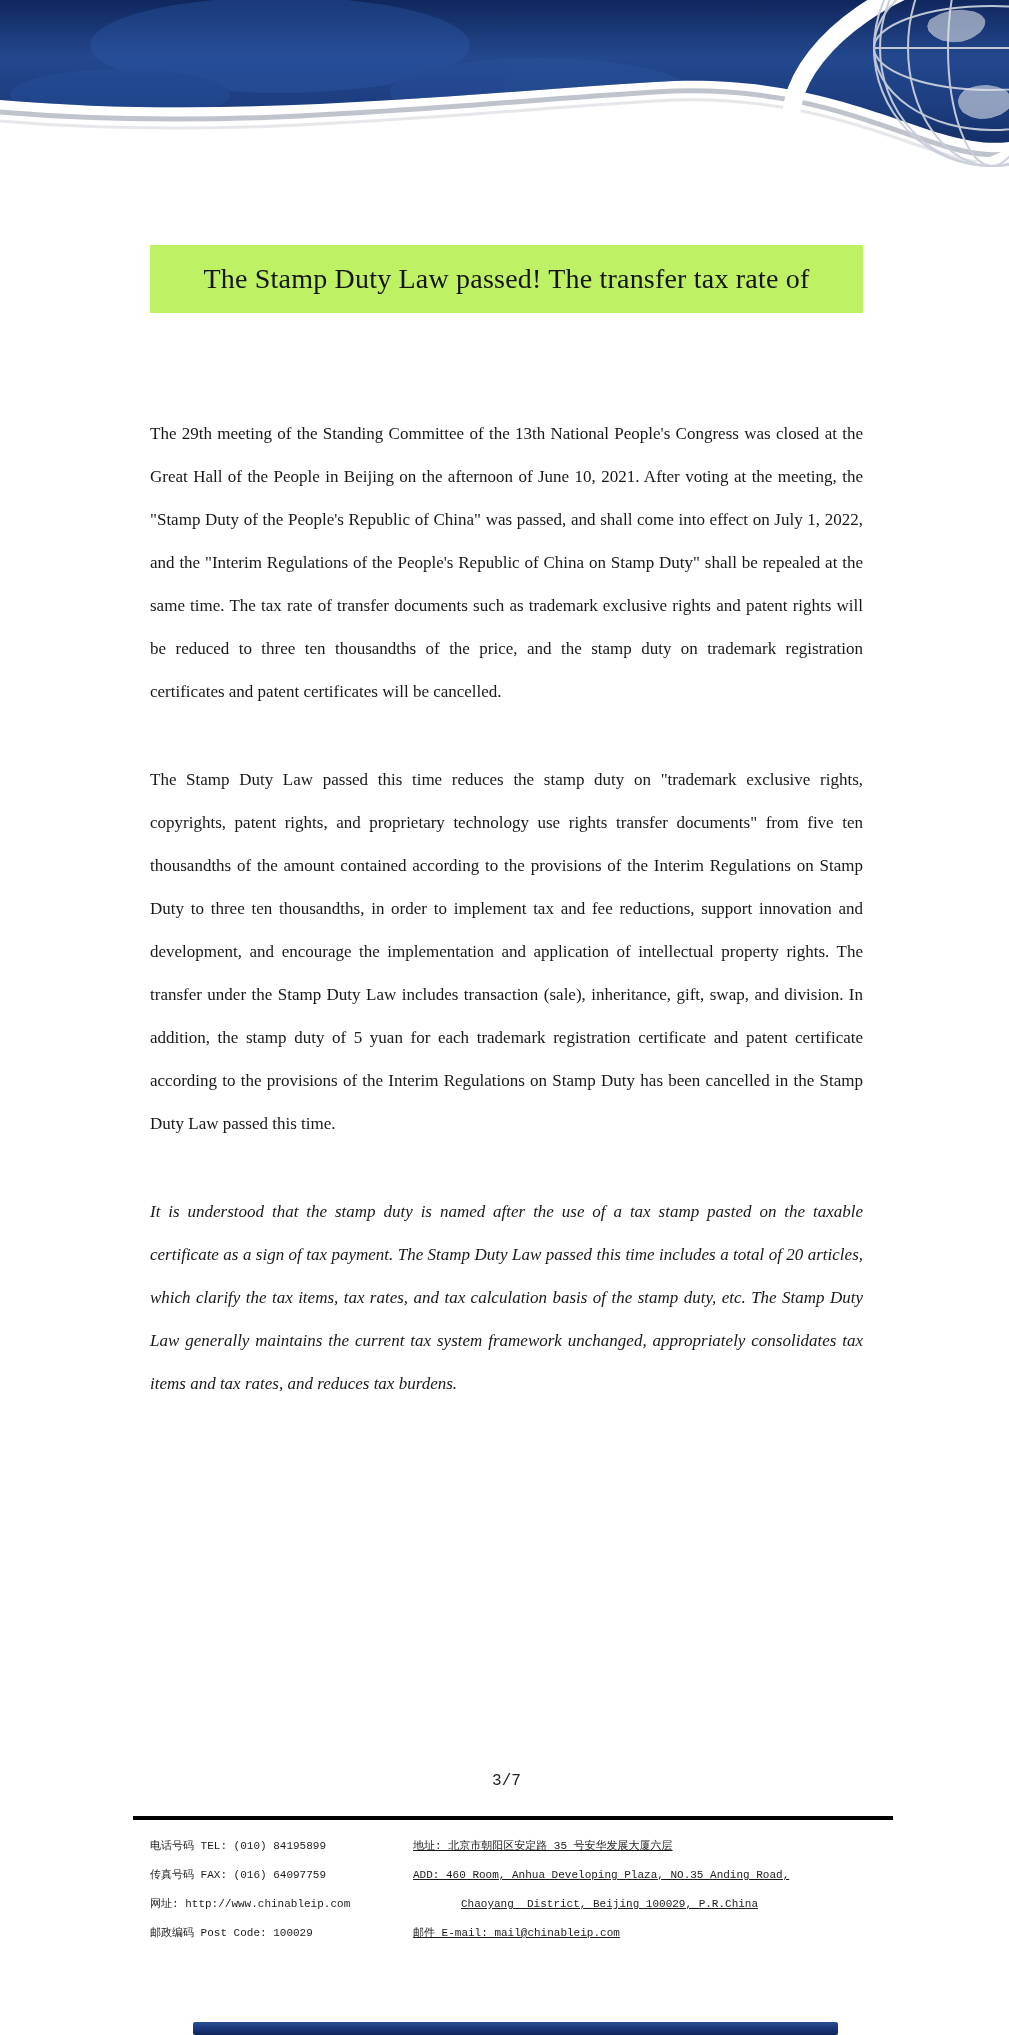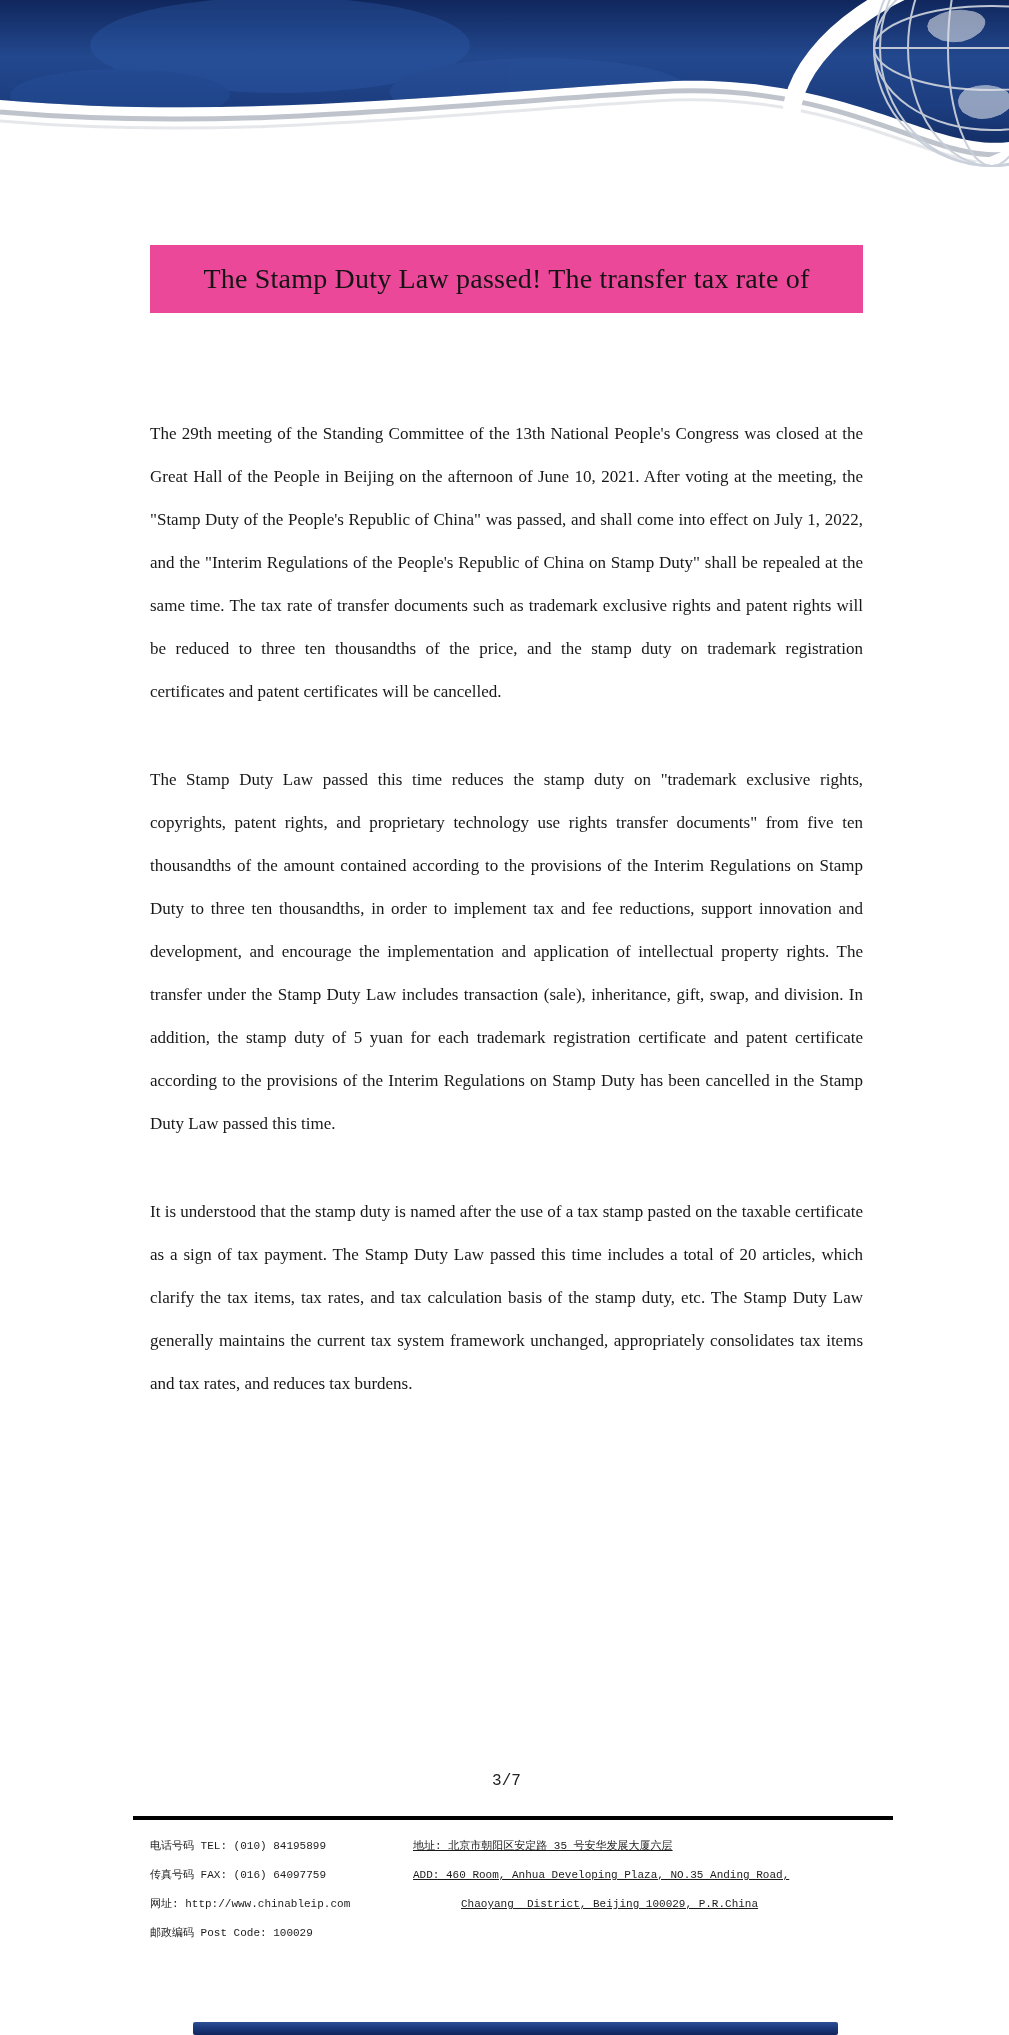--- a/index.html
+++ b/index.html
@@ -10,36 +10,36 @@
     background:#ffffff;
     overflow:hidden;
     font-family:"Liberation Serif","DejaVu Serif",serif;
     color:#161616;
   }
   
   .header-banner { position:absolute; top:0; left:0; width:1009px; height:200px; }
   
   .title-bar {
     position:absolute; left:150px; width:713px;
-    background:#ec4899;
+    background:#bef264;
     display:flex; align-items:center; justify-content:center;
     font-size:28px; color:#141414;
     letter-spacing:0.2px;
   }
   .title-bar.line1 { top:245px; height:68px; }
   .title-bar.line2 { top:328px; height:60px; }
   
   .article {
     position:absolute; top:412px; left:150px; width:713px;
     font-size:17px; line-height:43px;
     text-align:justify;
     color:#181818;
   }
   .article p { margin:0 0 45px 0; }
-  .article p:last-child { margin-bottom:0; }
+  .article p:last-child { margin-bottom:0;font-style:italic; }
   
   .page-number {
     position:absolute; top:1772px; left:150px; width:713px;
     text-align:center;
     font-family:"Liberation Mono","DejaVu Sans Mono",monospace;
     font-size:16px; color:#222;
   }
   
   .footer-rule {
     position:absolute; top:1816px; left:133px;
@@ -131,18 +131,19 @@
     <div class="footer-col left">
       <div class="footer-line">电话号码 TEL: (010) 84195899</div>
       <div class="footer-line">传真号码 FAX: (016) 64097759</div>
       <div class="footer-line">网址: http://www.chinableip.com</div>
       <div class="footer-line">邮政编码 Post Code: 100029</div>
     </div>
     <div class="footer-col right">
       <div class="footer-line">地址: 北京市朝阳区安定路 35 号安华发展大厦六层</div>
       <div class="footer-line">ADD: 460 Room, Anhua Developing Plaza, NO.35 Anding Road,</div>
       <div class="footer-line indented">Chaoyang  District, Beijing 100029, P.R.China</div>
+      <div class="footer-line">邮件 E-mail: mail@chinableip.com</div>
     </div>
   </div>
 
   <div class="bottom-bar"></div>
 
 </div>
 
 </body></html>

